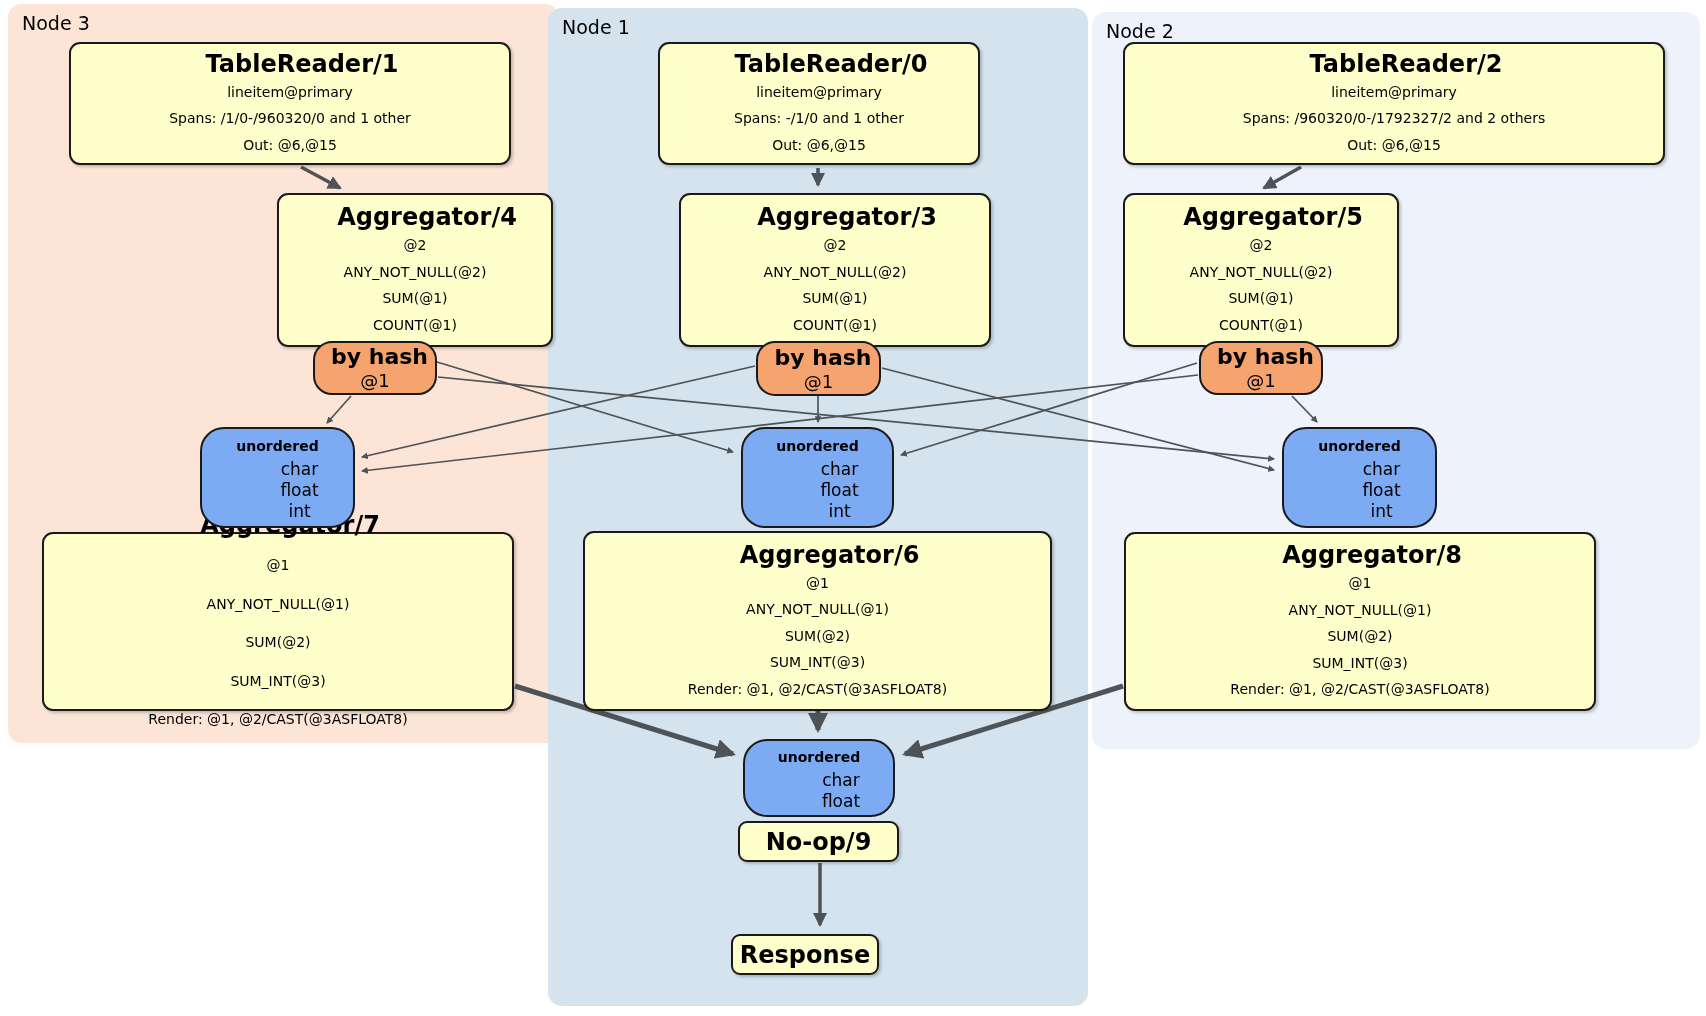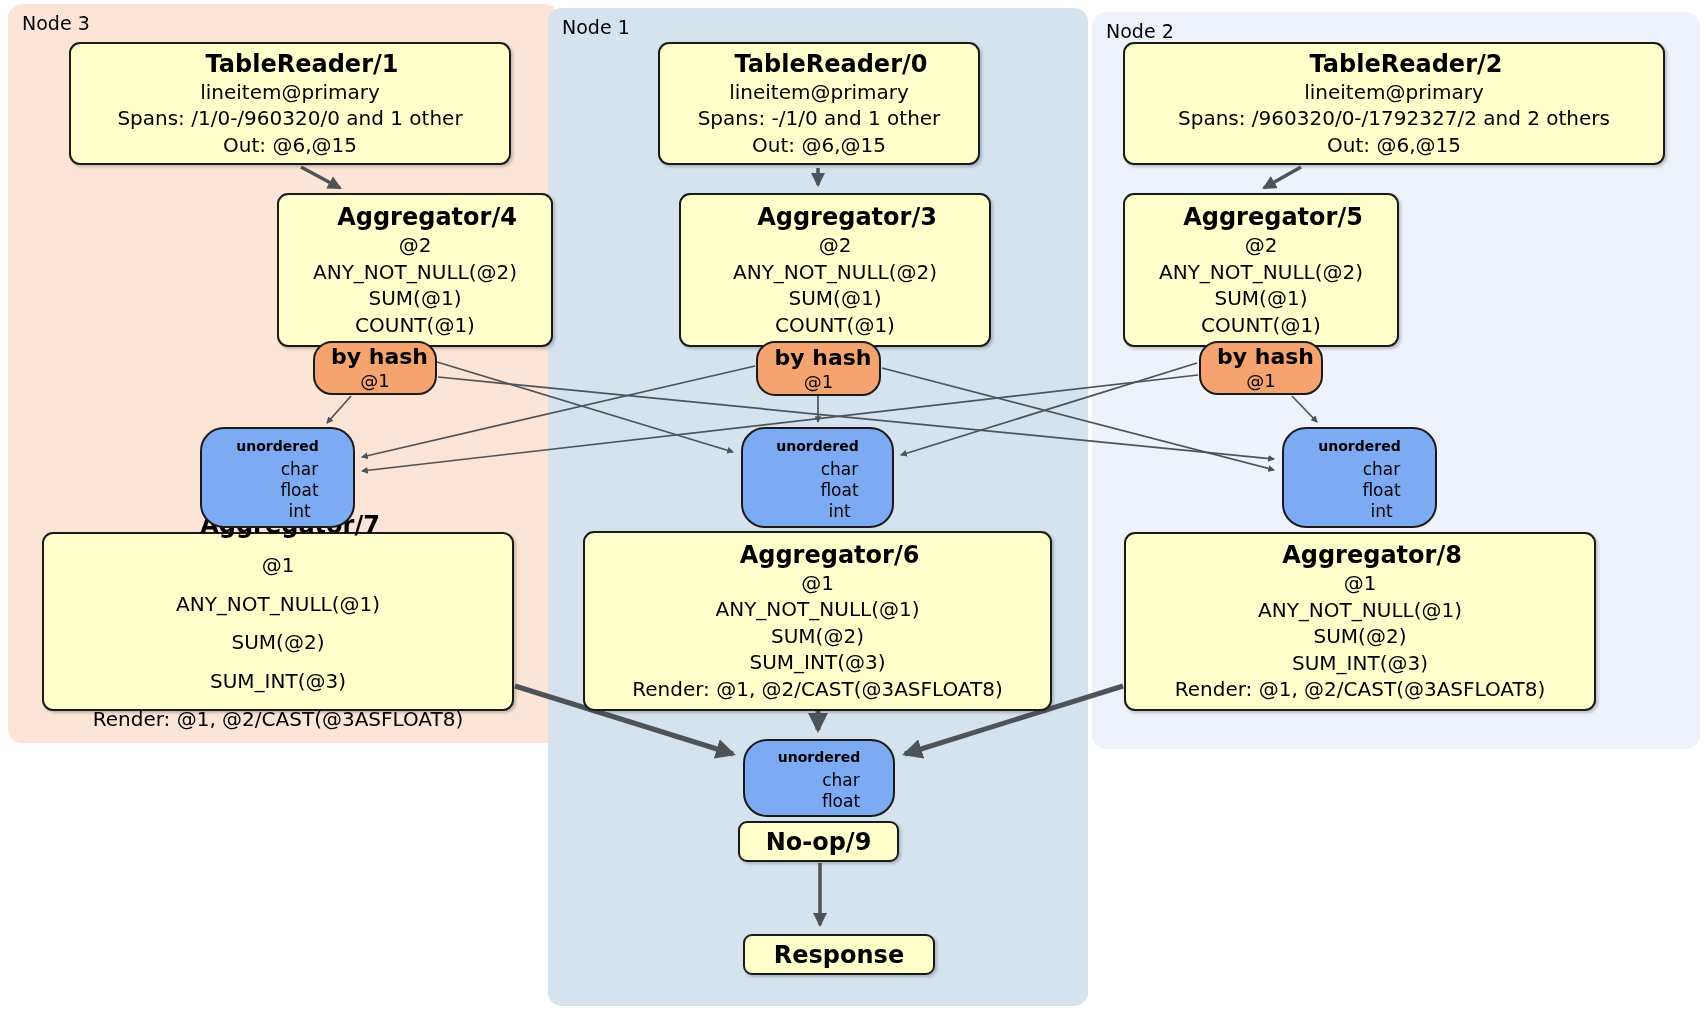--- a/index.html
+++ b/index.html
@@ -11,21 +11,21 @@
   body{font-family:"DejaVu Sans","Liberation Sans",sans-serif;color:var(--c-text);}
   .stage{position:relative;width:1706px;height:1016px;overflow:hidden;background:#ffffff;}
   .panel{position:absolute;border-radius:14px;}
   .panel-label{position:absolute;top:8px;left:14px;font-size:19px;color:#000;}
   .edges{position:absolute;left:0;top:0;z-index:2;}
   .box{position:absolute;box-sizing:border-box;background:var(--c-box);
        border:2px solid var(--c-border);border-radius:11px;text-align:center;
        z-index:3;box-shadow:2px 2px 3px rgba(60,60,60,0.28);
        display:flex;flex-direction:column;justify-content:center;}
   .box .title{font-weight:bold;font-size:24px;line-height:30px;padding-left:24px;}
-  .box .line{font-size:20px;line-height:26.5px;white-space:nowrap;}
+  .box .line{font-size:14px;line-height:26.5px;white-space:nowrap;}
   .router{position:absolute;box-sizing:border-box;background:var(--c-router);
        border:2px solid var(--c-border);border-radius:19px;text-align:center;
        z-index:4;display:flex;flex-direction:column;justify-content:center;}
   .router .title{font-weight:bold;font-size:22px;line-height:26px;padding-left:9px;}
   .router .line{font-size:18px;line-height:22px;}
   .sync{position:absolute;box-sizing:border-box;background:var(--c-sync);
        border:2.5px solid var(--c-border);border-radius:24px;text-align:center;
        z-index:4;display:flex;flex-direction:column;justify-content:center;}
   .sync .title{font-weight:bold;font-size:14px;line-height:25px;}
   .sync .line{font-size:17px;line-height:21px;padding-left:44px;}
@@ -183,17 +183,17 @@
 
   <div class="sync" style="left:743px;top:739px;width:152px;height:78px;">
     <div class="title">unordered</div>
     <div class="line">char</div>
     <div class="line">float</div>
   </div>
 
   <div class="small-box" style="left:738px;top:821px;width:161px;height:41px;">
     <div class="title">No-op/9</div>
   </div>
-  <div class="small-box" style="left:731px;top:934px;width:192px;height:41px;margin-left:12px;">
+  <div class="small-box" style="left:731px;top:934px;width:148px;height:41px;">
     <div class="title">Response</div>
   </div>
 
 </div>
 
 </body></html>

